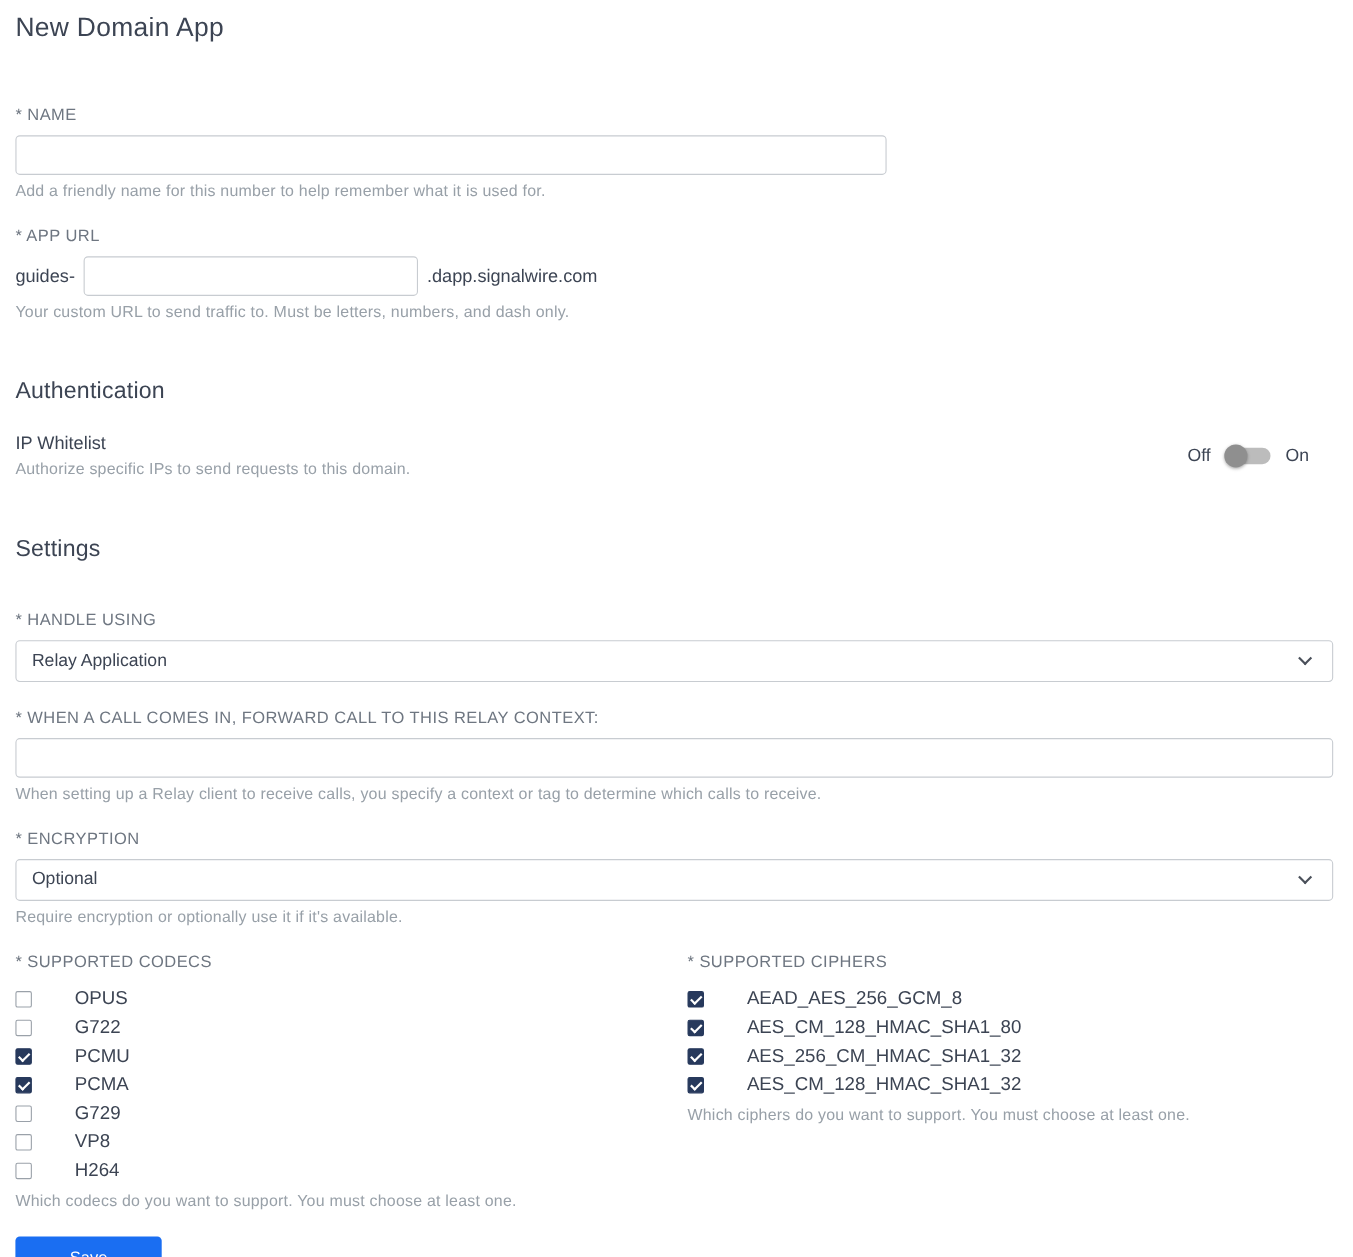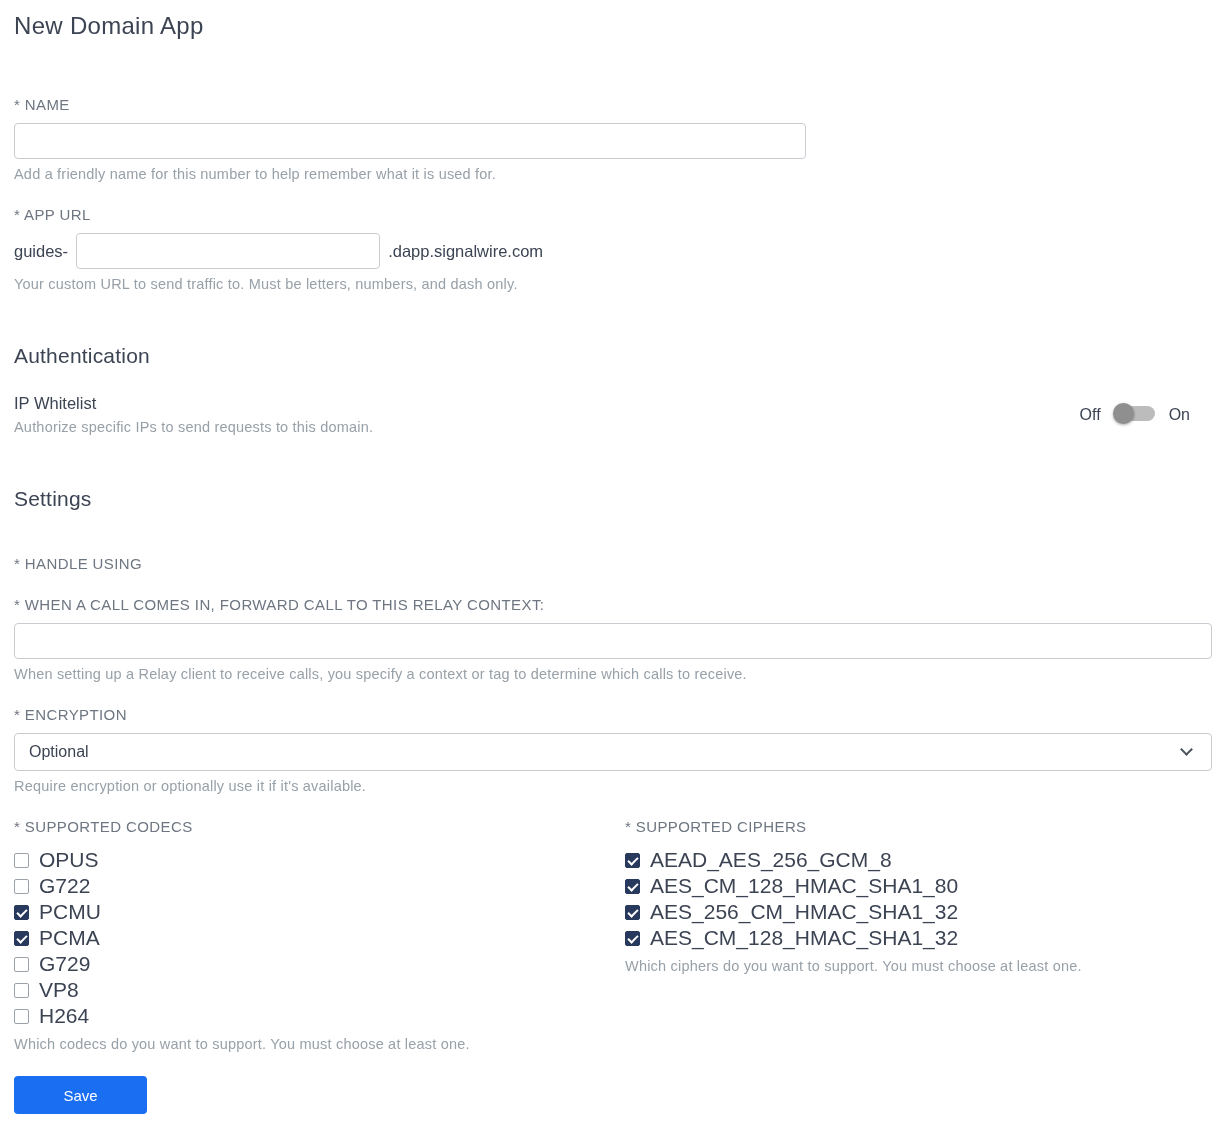--- a/index.html
+++ b/index.html
@@ -44,21 +44,21 @@
   .url-input { width:304px; }
 
   
   .whitelist-row {
     margin-top:26px; display:flex; align-items:center;
     justify-content:space-between;
     gap:24px;
   }
   .wl-label { font-size:16.5px; color:#3c4453; }
   .wl-help { margin-top:6px;text-align:right; }
-  .toggle-group { display:flex; gap:14px; font-size:16px; color:#3c4453; padding-right:22px; }
+  .toggle-group { display:flex; align-items:center; gap:14px; font-size:16px; color:#3c4453; padding-right:22px; }
   .switch {
     width:40px; height:15px; background:#bcbcbc; border-radius:8px;
     position:relative; cursor:pointer; flex:0 0 auto;
   }
   .switch .knob {
     position:absolute; left:-2px; top:-3px; width:21px; height:21px;
     border-radius:50%; background:#8f8f8f;
     box-shadow:0 1px 3px rgba(0,0,0,.35);
   }
 
@@ -83,21 +83,21 @@
     width:15px; height:15px; border:1px solid #9aa1a9; border-radius:2px;
     position:relative; background:#fff; flex:0 0 auto;
   }
   .checkbox.checked { background:#27395c; border-color:#27395c; }
   .checkbox.checked::after {
     content:""; position:absolute; left:4px; top:1px;
     width:4px; height:8px;
     border-right:2px solid #fff; border-bottom:2px solid #fff;
     transform:rotate(45deg);
   }
-  .check-label { font-size:21px; color:#3c4453; }
+  .check-label { font-size:17px; color:#3c4453;margin-left:29px; }
 
   
   .save-btn {
     margin-top:24px; width:133px; height:38px;
     background:#1a6ef2; color:#ffffff; border:none; border-radius:4px;
     font-family:"Liberation Sans", sans-serif; font-size:15px;
     cursor:pointer; display:block;
   }
 </style>
 </head>
@@ -136,20 +136,24 @@
         <span class="knob"></span>
       </span>
       <span>On</span>
     </div>
   </div>
 
   <h2 class="section-heading">Settings</h2>
 
   <div class="field" style="margin-top:44px;">
     <label class="field-label">* HANDLE USING</label>
+    <div class="select">
+      <span>Relay Application</span>
+      <span class="chevron"></span>
+    </div>
   </div>
 
   <div class="field">
     <label class="field-label">* WHEN A CALL COMES IN, FORWARD CALL TO THIS RELAY CONTEXT:</label>
     <input class="text-input" type="text" style="width: 100%; display: block;" value="">
     <div class="help">When setting up a Relay client to receive calls, you specify a context or tag to determine which calls to receive.</div>
   </div>
 
   <div class="field">
     <label class="field-label">* ENCRYPTION</label>

